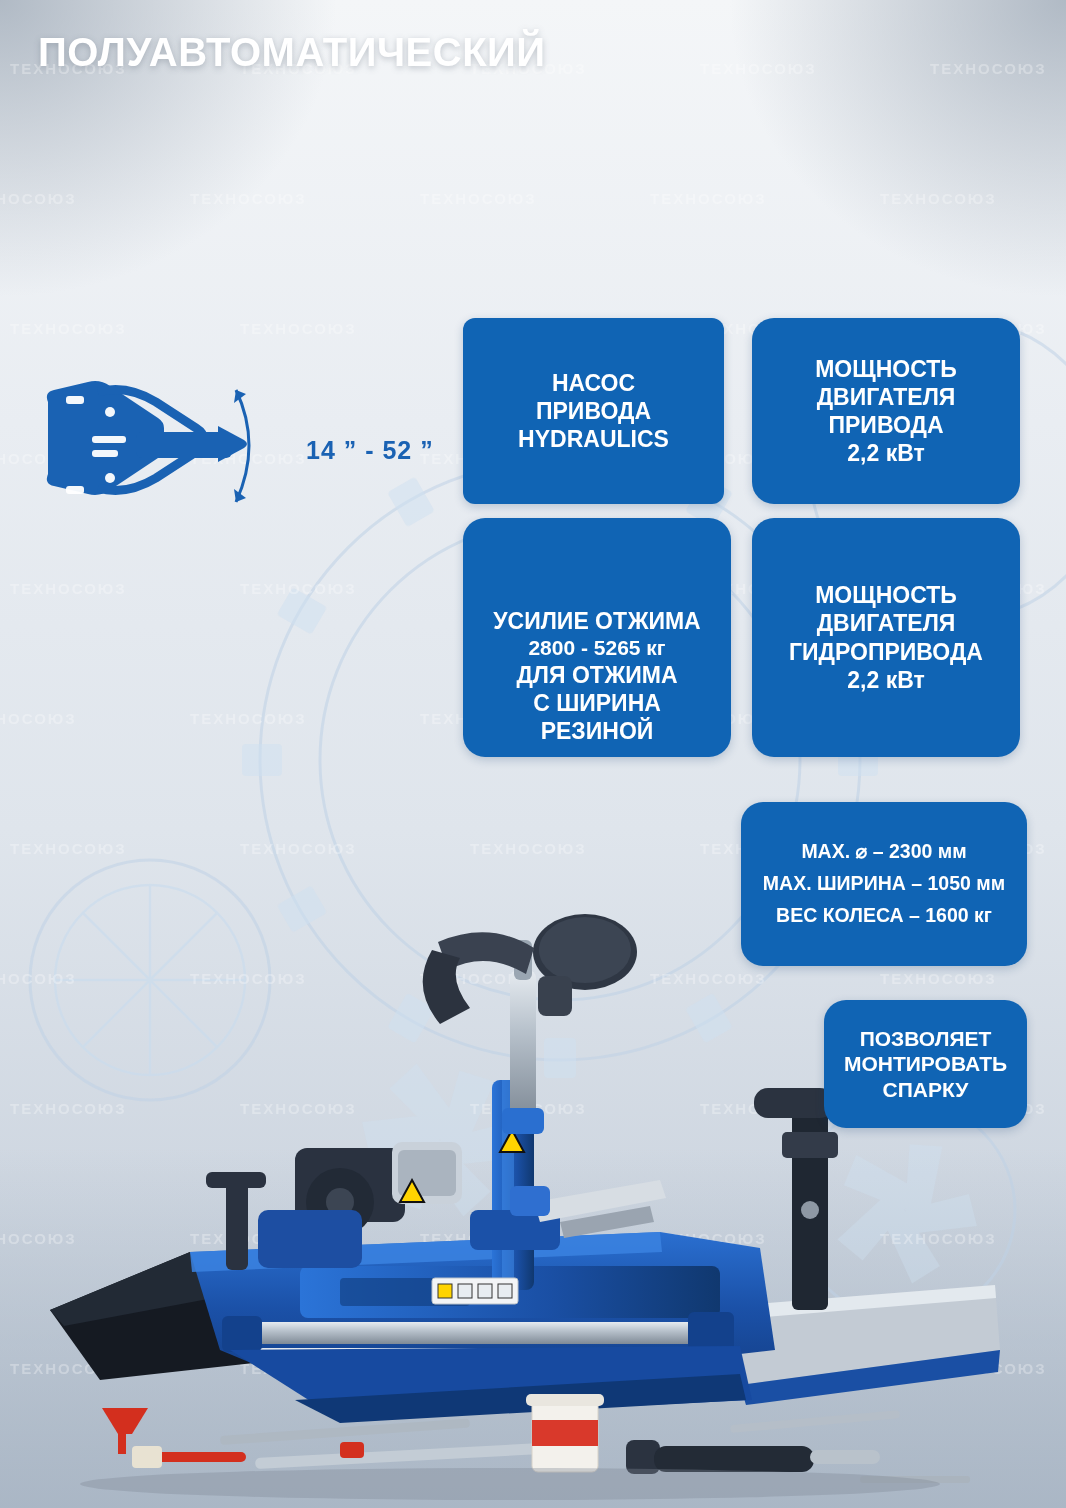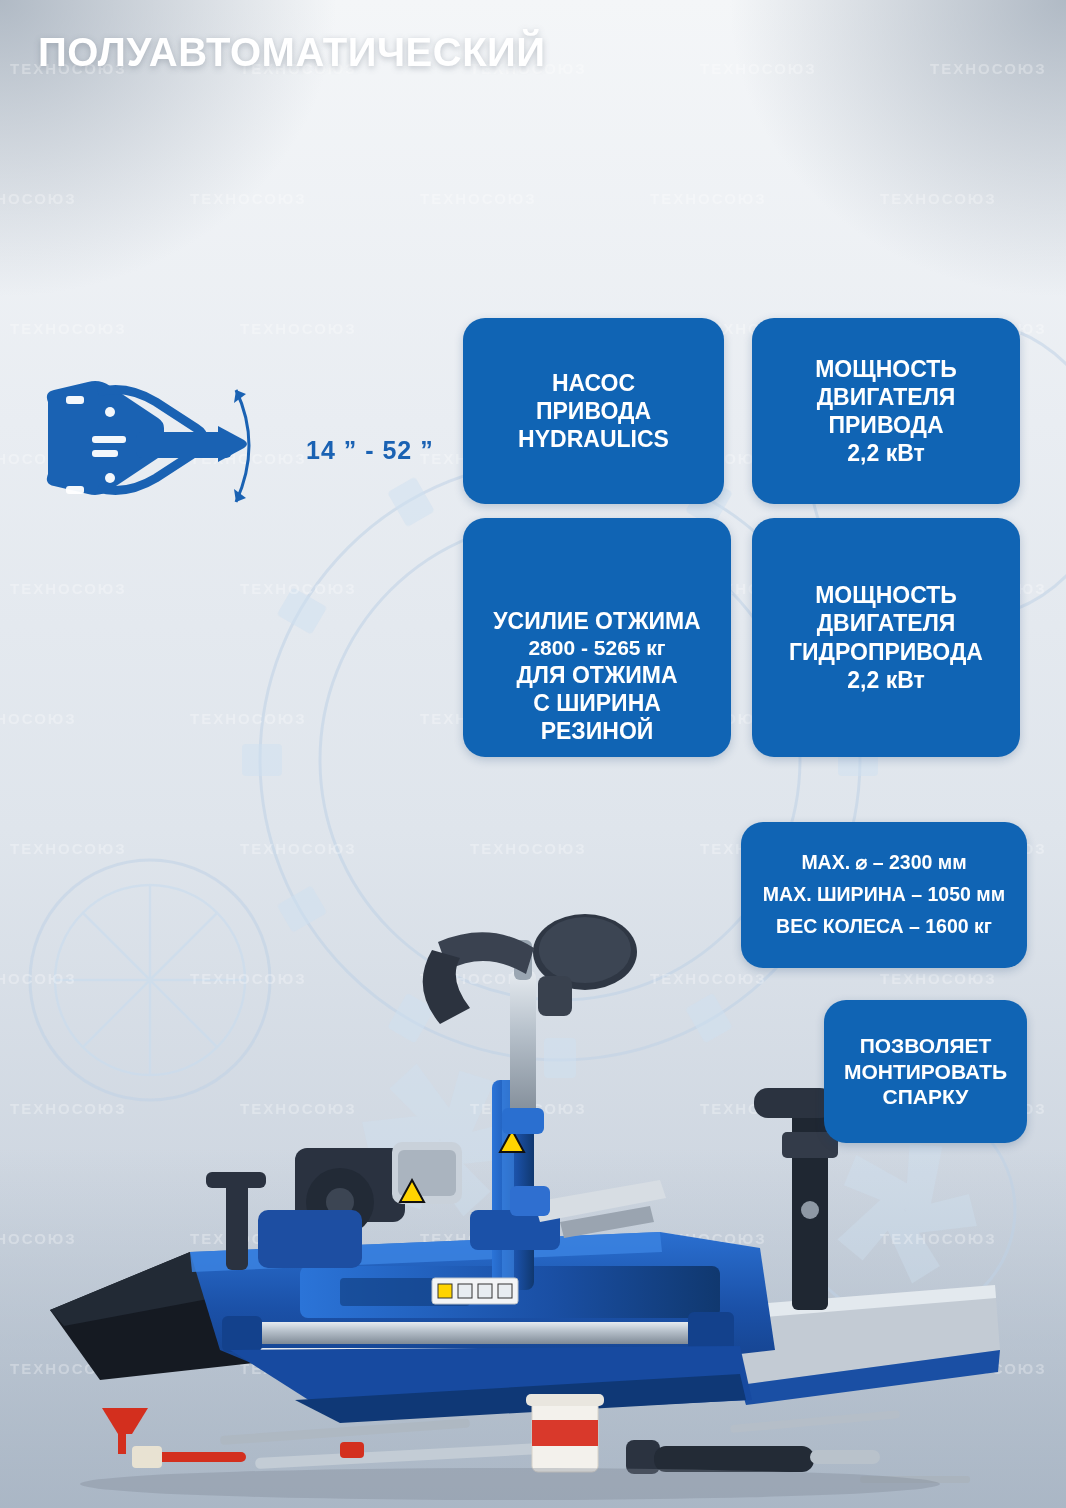--- a/index.html
+++ b/index.html
@@ -81,26 +81,26 @@
     background:#1064b4;
     color:#ffffff;
     border-radius:22px;
     text-align:center;
     display:flex; flex-direction:column; justify-content:center; align-items:center;
     padding:12px 14px;
     box-shadow:0 3px 10px rgba(20,60,110,.22);
   }
   .card .ln { font-weight:700; line-height:1.22; }
 
-  #card-pump      { left:463px; top:318px;  width:261px; height:186px; }
+  #card-pump      { left:463px; top:318px;  width:261px; height:186px;border-radius:12px; }
   #card-drive     { left:752px; top:318px;  width:268px; height:186px; }
   #card-force     { left:463px; top:518px;  width:268px; height:239px;justify-content:flex-end; }
   #card-hydro     { left:752px; top:518px;  width:268px; height:239px; }
-  #card-dims      { left:741px; top:822px;  width:286px; height:146px; }
-  #card-twin      { left:824px; top:1000px; width:203px; height:143px; }
+  #card-dims      { left:741px; top:802px;  width:286px; height:164px; }
+  #card-twin      { left:824px; top:1000px; width:203px; height:128px; }
 
   .f22 { font-size:23px; }
   .f20 { font-size:21px; }
   .f19 { font-size:19.5px; }
 
   
   .machine { position:absolute; z-index:4; left:40px; top:880px; width:990px; height:620px; }
 </style>
 </head>
 <body>

